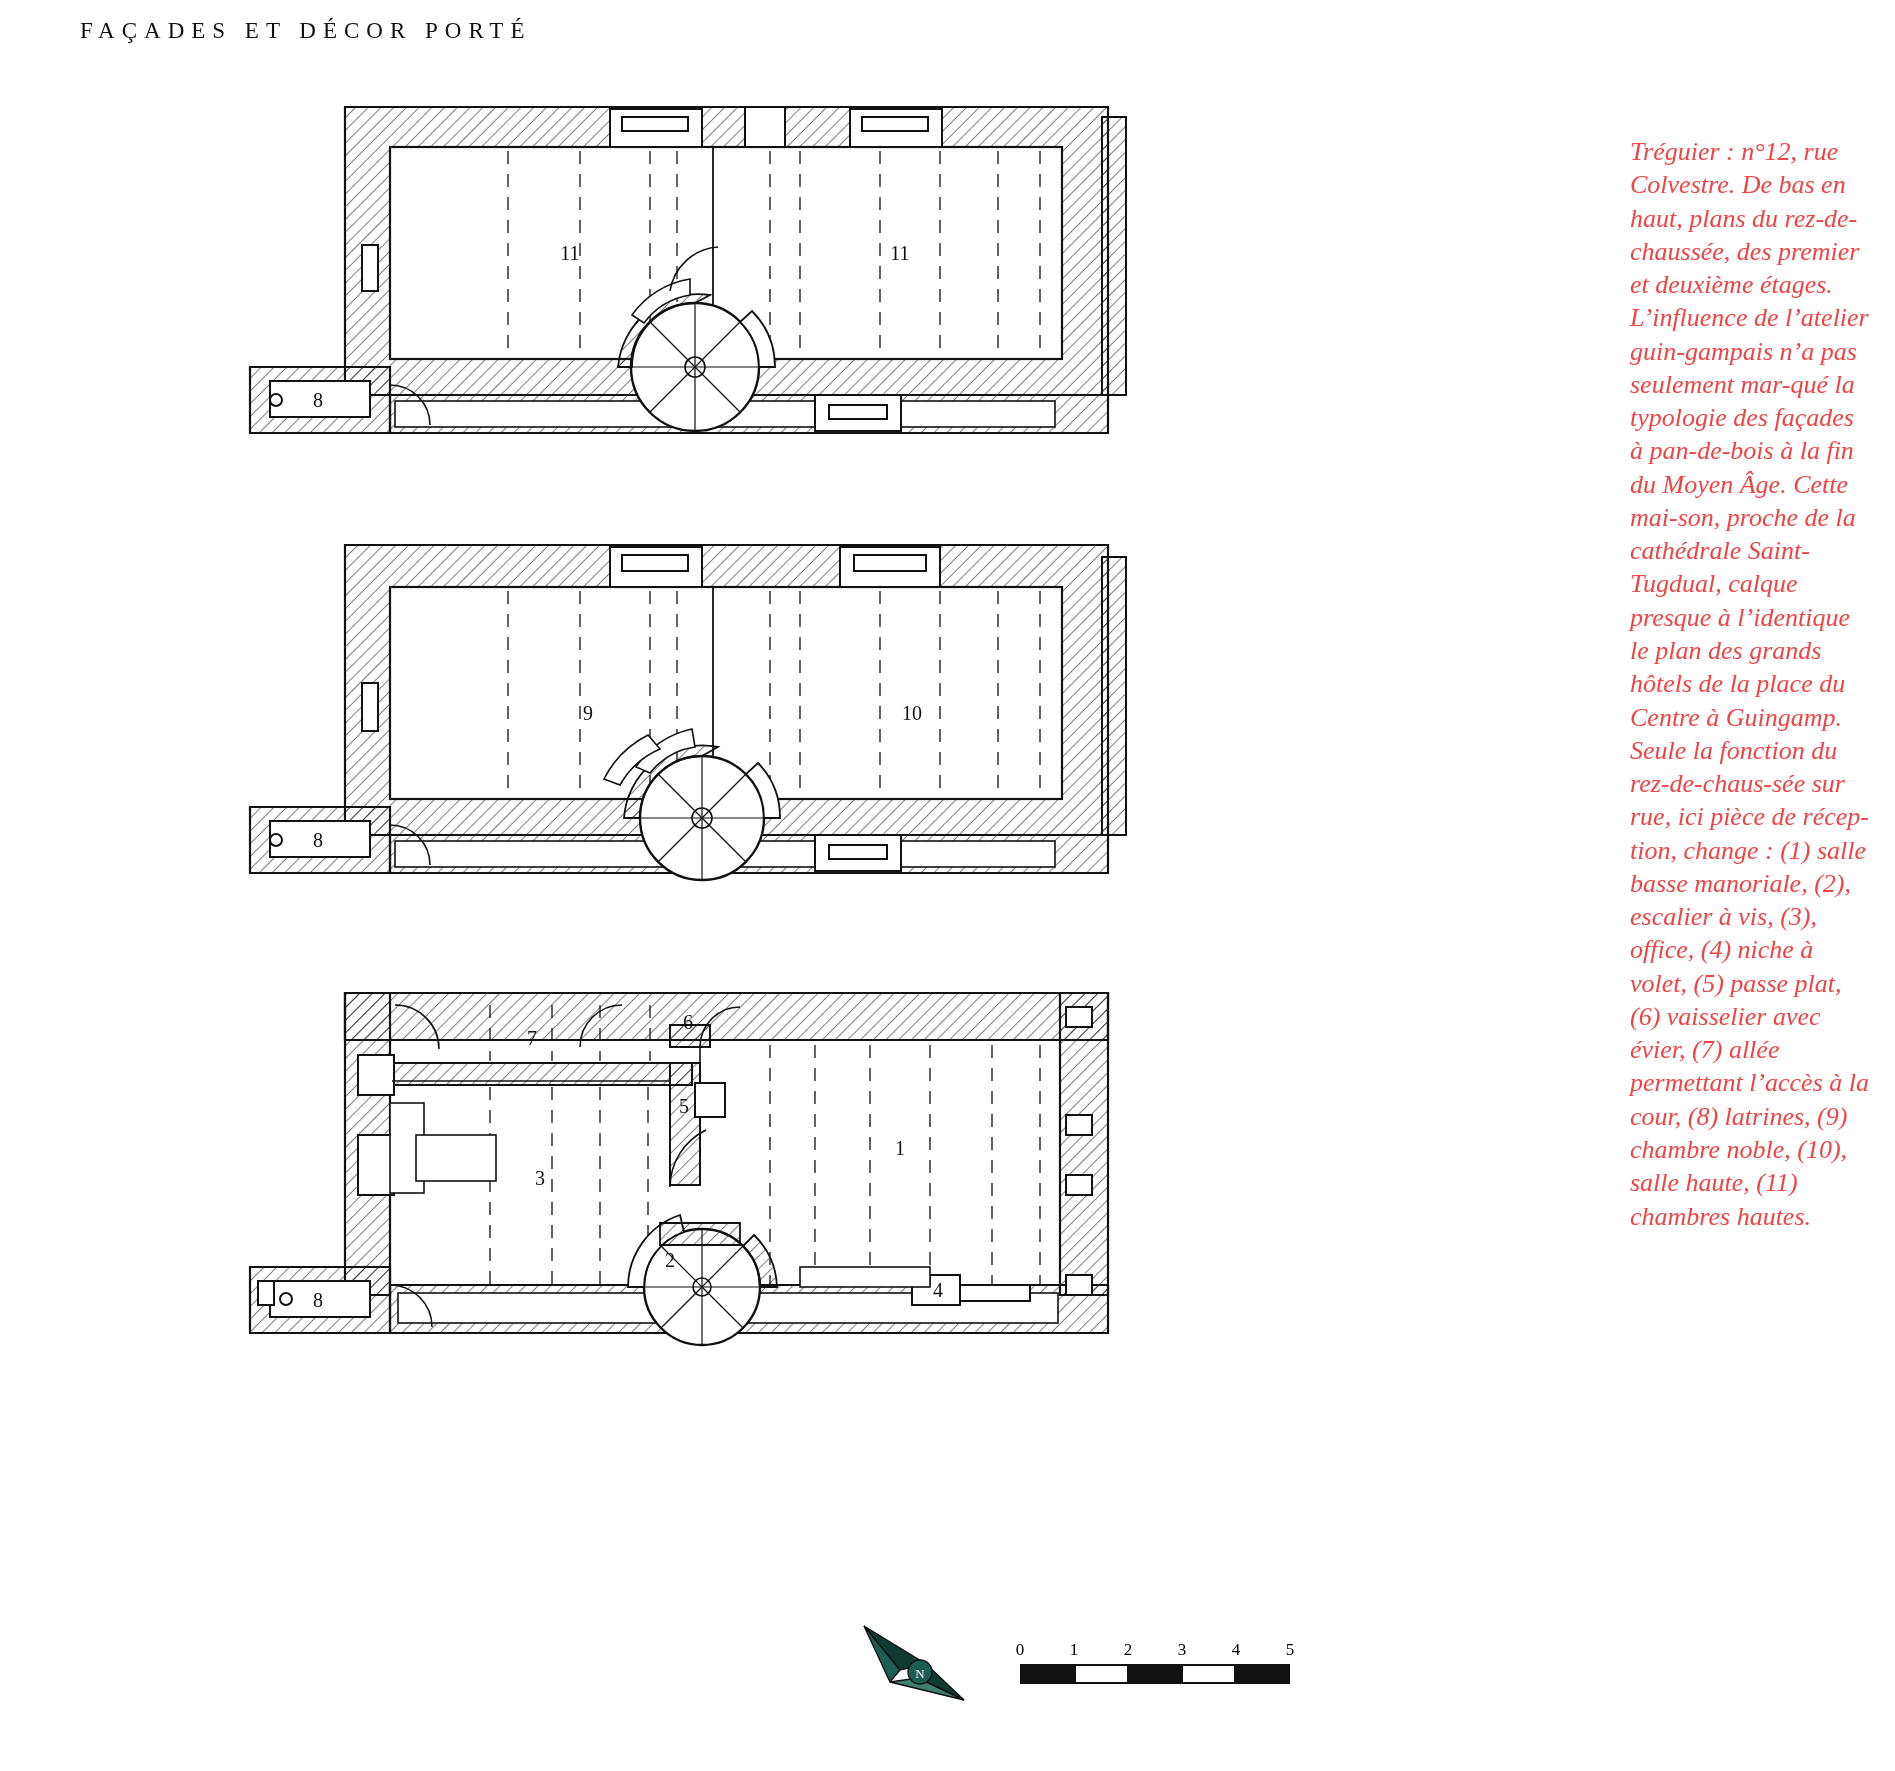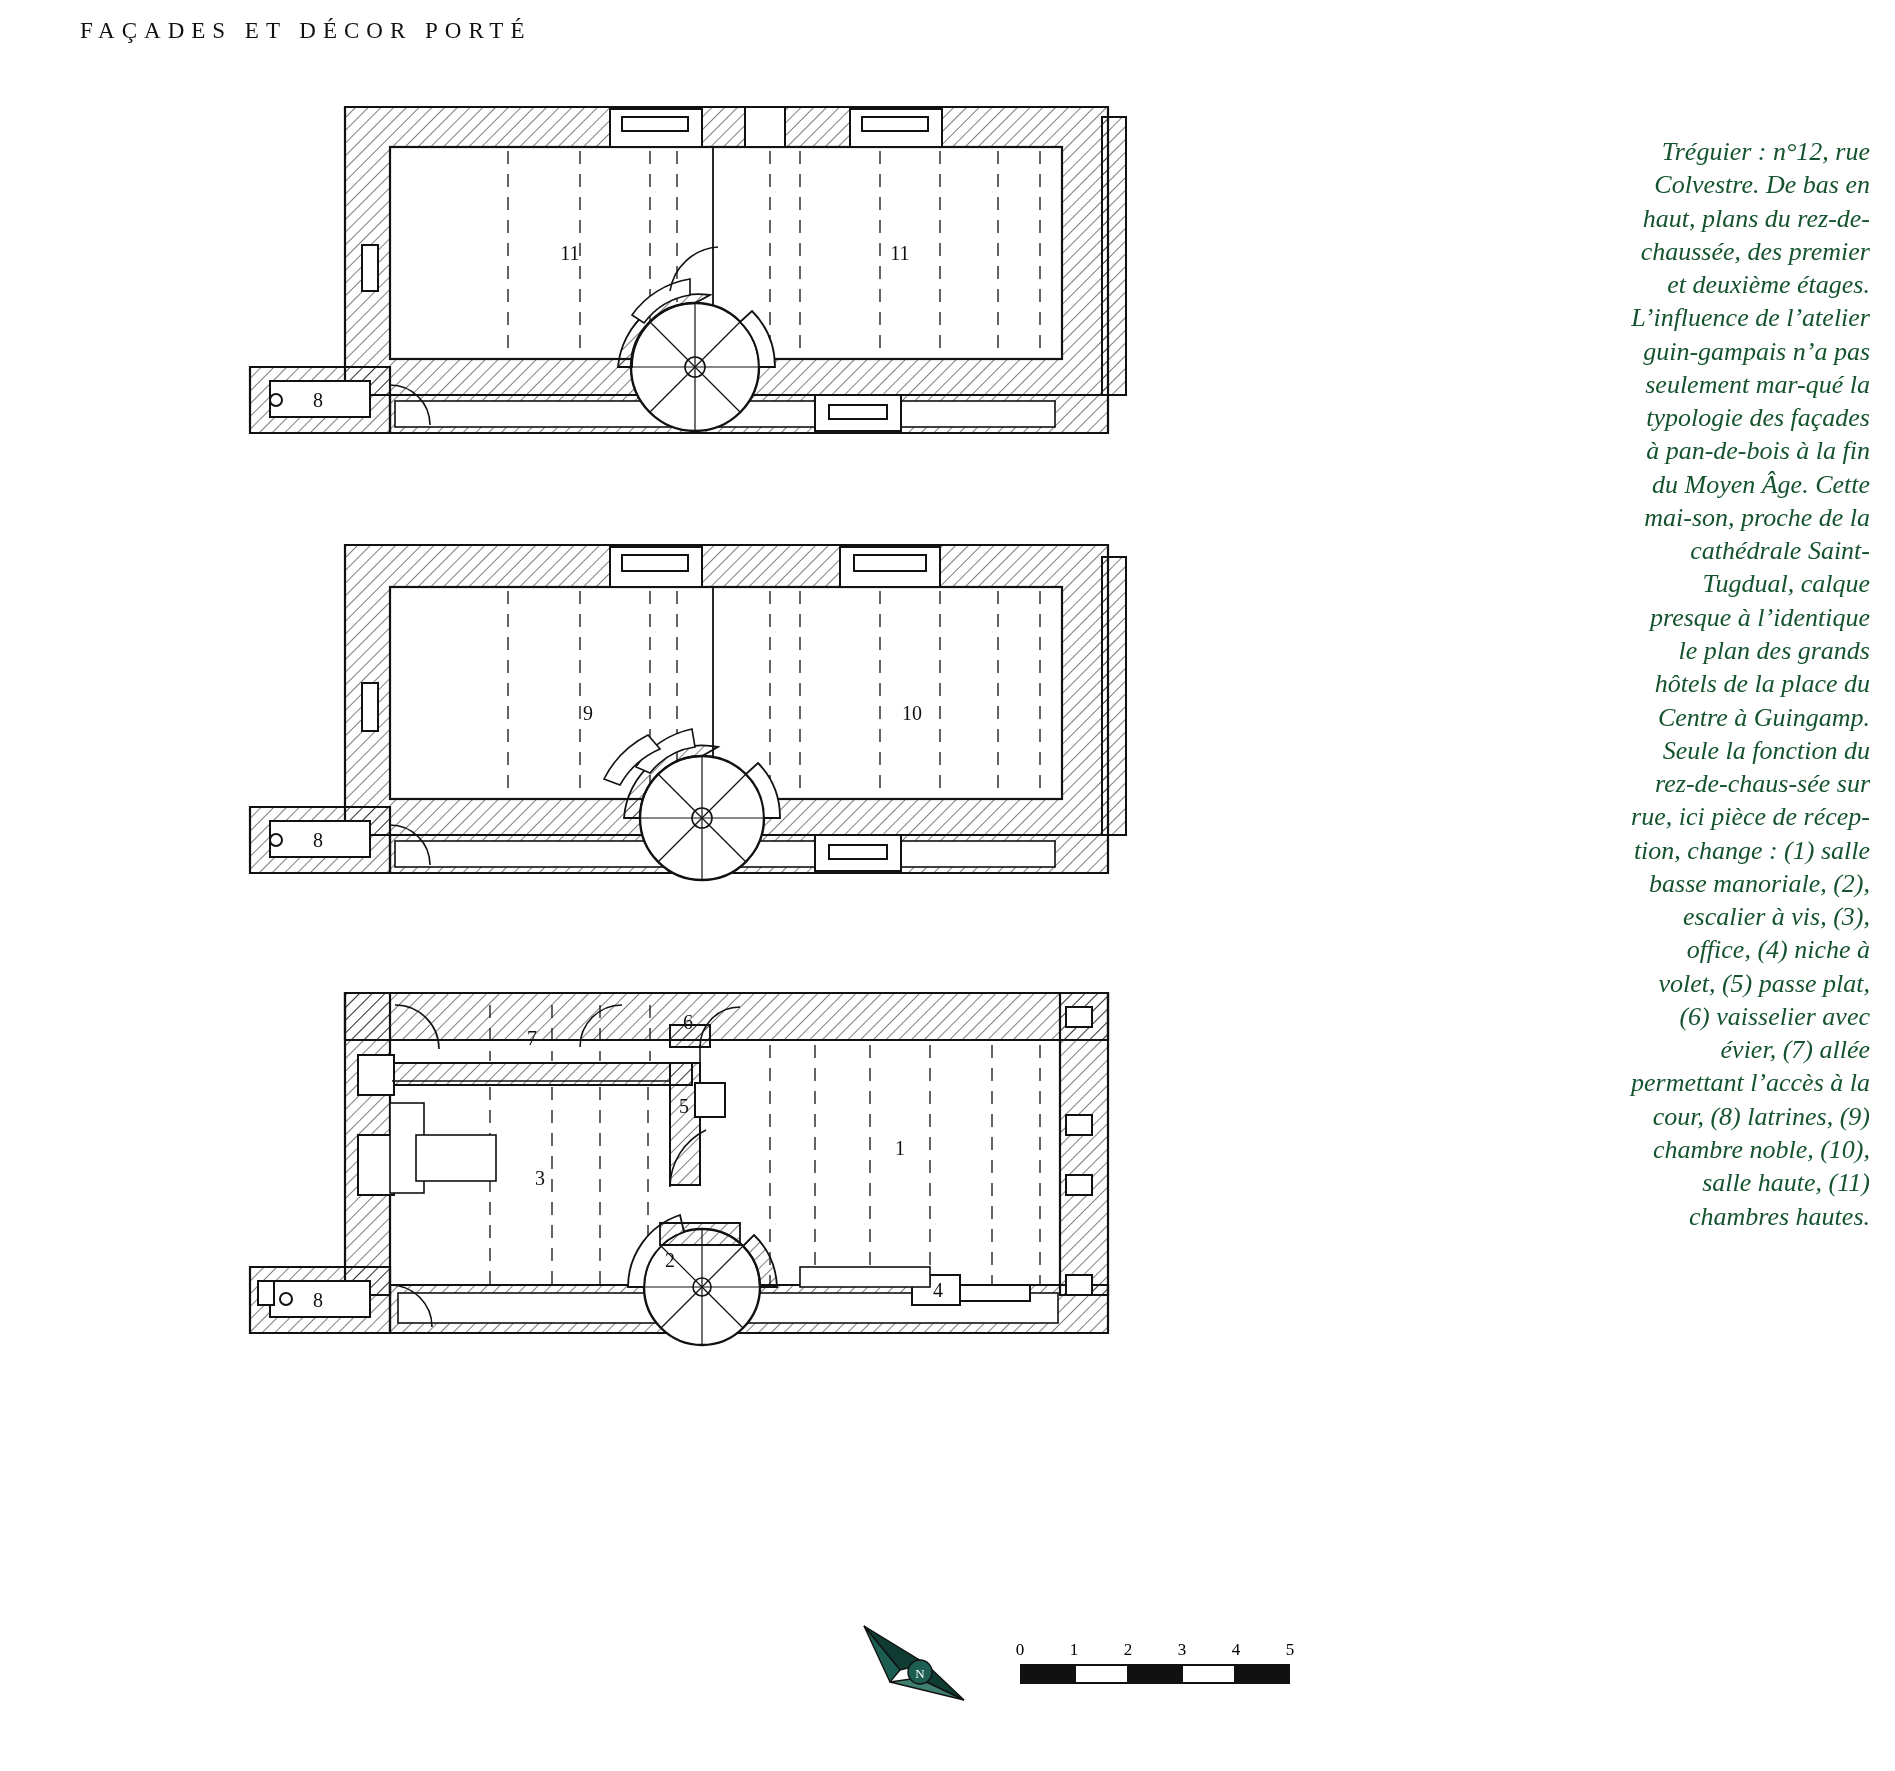--- a/index.html
+++ b/index.html
@@ -37,22 +37,22 @@
 
   .caption{
     position:absolute;
     top:135px;
     left:1630px;
     width:240px;
     font-family:"Liberation Serif", serif;
     font-style:italic;
     font-size:26px;
     line-height:1.28;
-    color:#14532d;
-    text-align:right;
+    color:#ef4444;
+    text-align:left;
   }
   .caption p{margin:0;}
 
   .compass{
     position:absolute;
     left:860px;top:1620px;
     width:120px;height:90px;
   }
   .scalebar{
     position:absolute;

